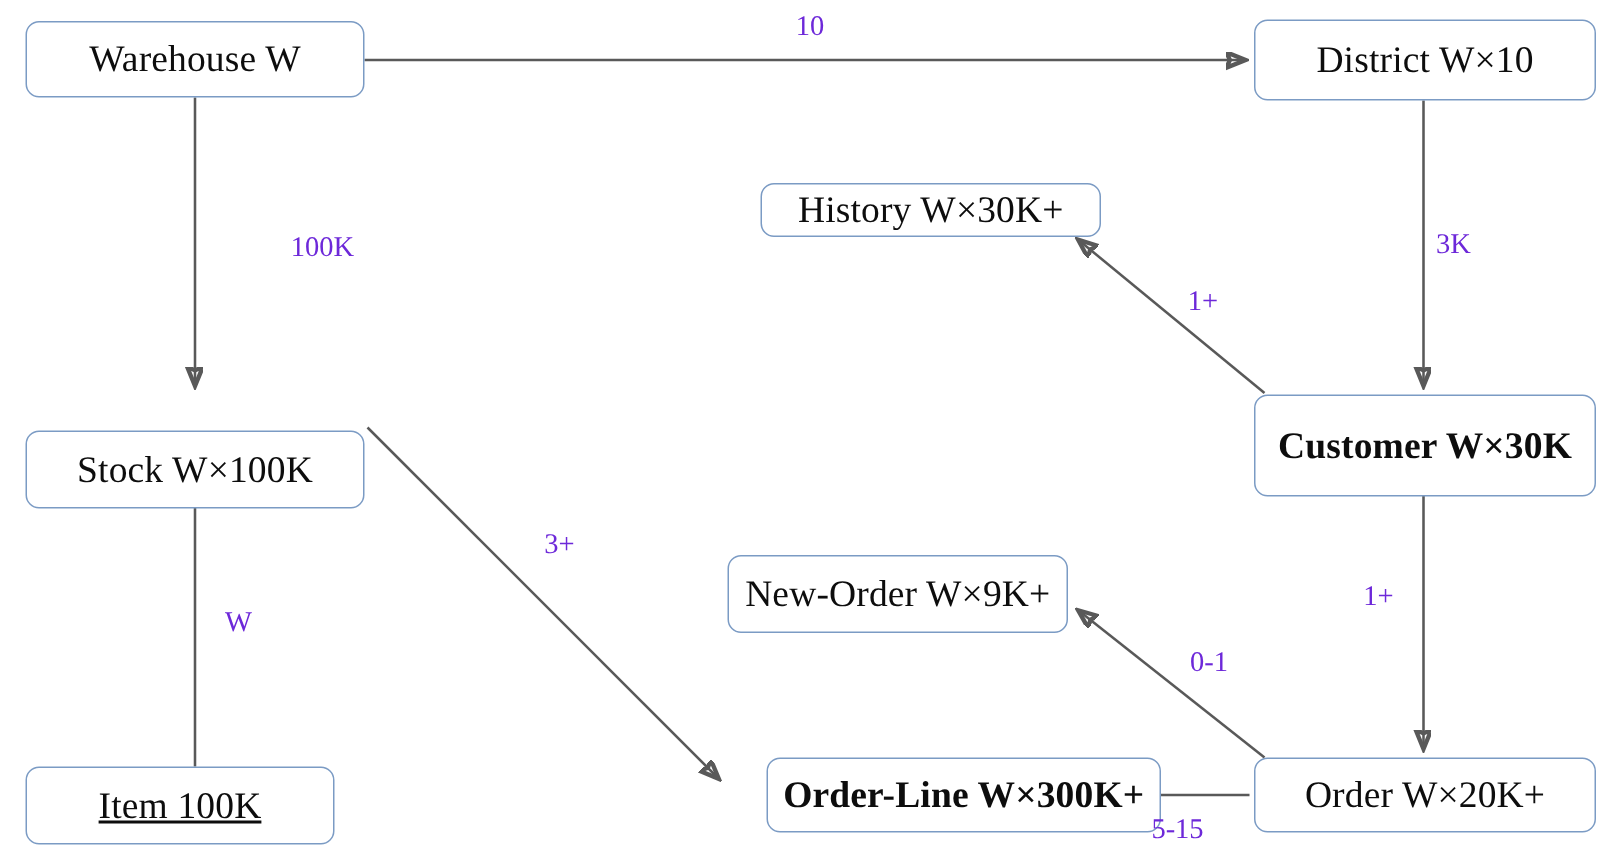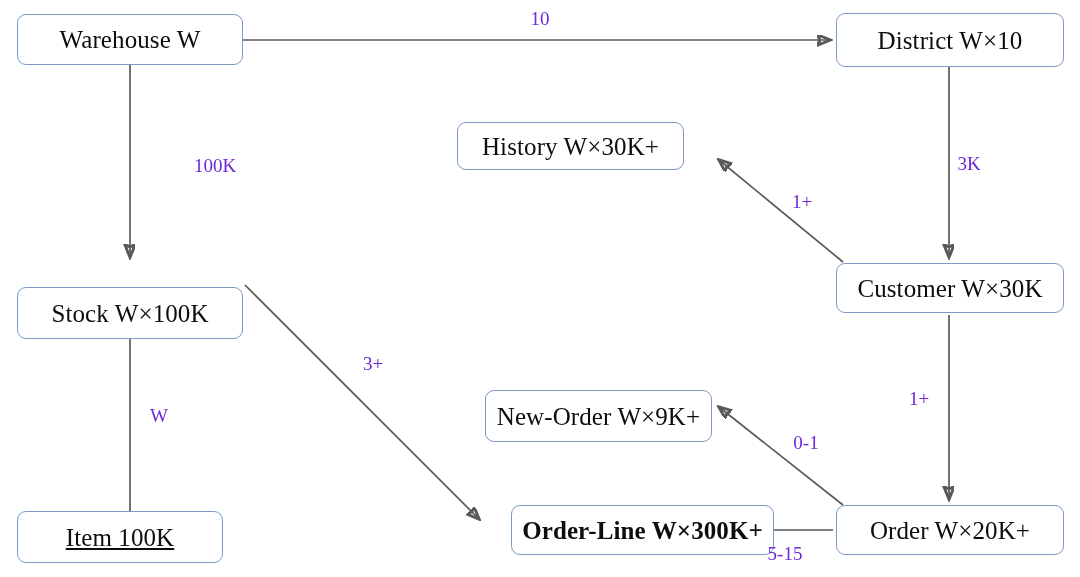--- a/index.html
+++ b/index.html
@@ -96,33 +96,33 @@
   </svg>
 
   <div class="node" style="left:17px;top:14px;width:226px;height:51px;">
     <span>Warehouse W</span>
   </div>
 
   <div class="node" style="left:836px;top:13px;width:228px;height:54px;">
     <span>District W×10</span>
   </div>
 
-  <div class="node" style="left:457px;top:122px;width:227px;height:48px;">
+  <div class="node" style="left:507px;top:122px;width:227px;height:36px;">
     <span>History W×30K+</span>
   </div>
 
   <div class="node" style="left:17px;top:263px;width:226px;height:52px;margin-top:24px;">
     <span>Stock W×100K</span>
   </div>
 
-  <div class="node" style="left:836px;top:263px;width:228px;height:50px;">
+  <div class="node" style="left:836px;top:263px;width:228px;height:68px;font-weight:bold;">
     <span>Customer W×30K</span>
   </div>
 
-  <div class="node" style="left:485px;top:370px;width:227px;height:52px;margin-top:20px;">
+  <div class="node" style="left:485px;top:370px;width:227px;height:52px;">
     <span>New-Order W×9K+</span>
   </div>
 
   <div class="node" style="left:17px;top:511px;width:206px;height:52px;text-decoration:underline;">
     <span>Item 100K</span>
   </div>
 
   <div class="node" style="left:511px;top:505px;width:263px;height:50px;font-weight:bold;">
     <span>Order-Line W×300K+</span>
   </div>

